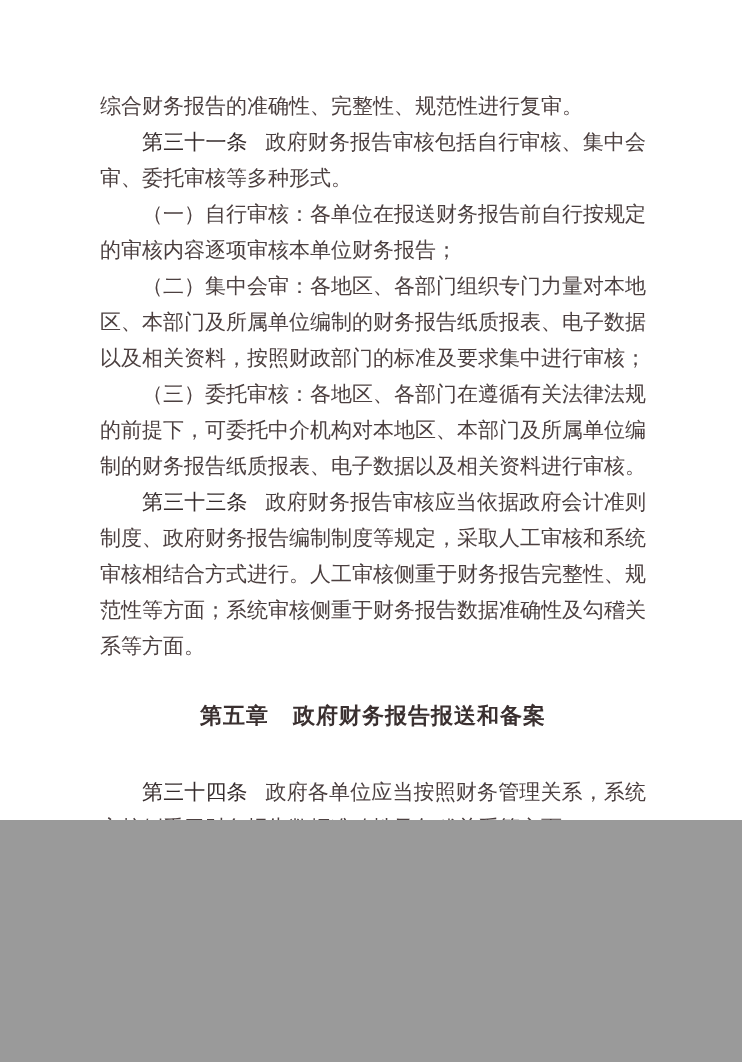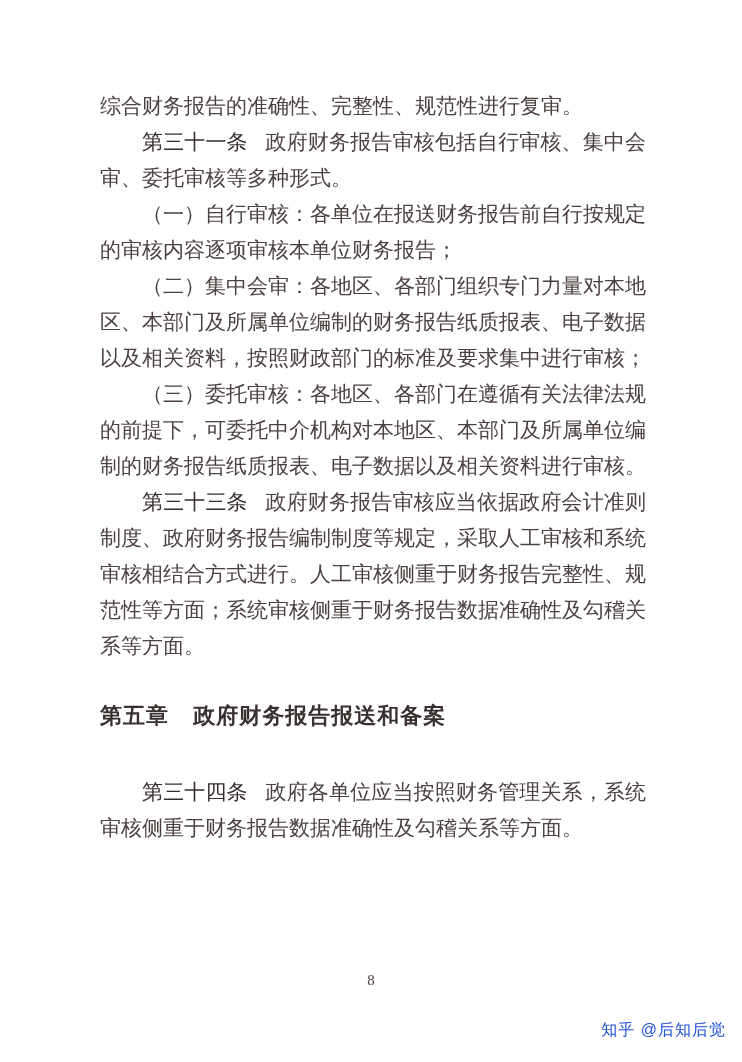--- a/index.html
+++ b/index.html
@@ -1,19 +1,19 @@
 <!DOCTYPE html>
 <html><head>
 <meta charset="utf-8">
 <style>
   html, body { margin: 0; padding: 0; background: #9a9a9a; }
   .page {
     position: relative;
     width: 742px;
-    height: 1062px;
+    height: 820px;
     margin: 0 auto;
     background: #ffffff;
     overflow: hidden;
     font-family: "Liberation Serif", serif;
   }
   .content {
     position: absolute;
     left: 100px;
     top: 88px;
     width: 546px;
@@ -25,21 +25,21 @@
   }
   .para { margin: 0; }
   .para.indent { text-indent: 2em; }
   .lead {
     font-weight: normal;
     color: #362c2c;
     margin-right: 0.85em;
   }
   .chapter {
     margin: 34px 0 40px 0;
-    text-align: left;
+    text-align: center;
     text-indent: 0;
     font-family: "Liberation Sans", sans-serif;
     font-weight: bold;
     font-size: 22px;
     color: #3a3030;
     letter-spacing: 1px;
   }
   .chapter .chapter-lead { margin-right: 1.1em; }
   .page-number {
     position: absolute;

